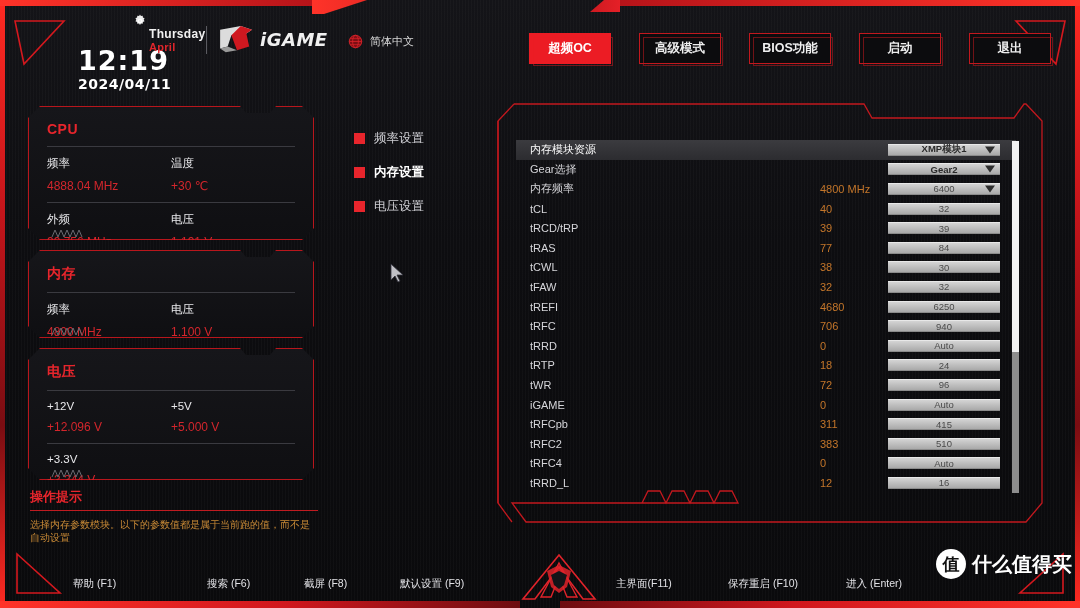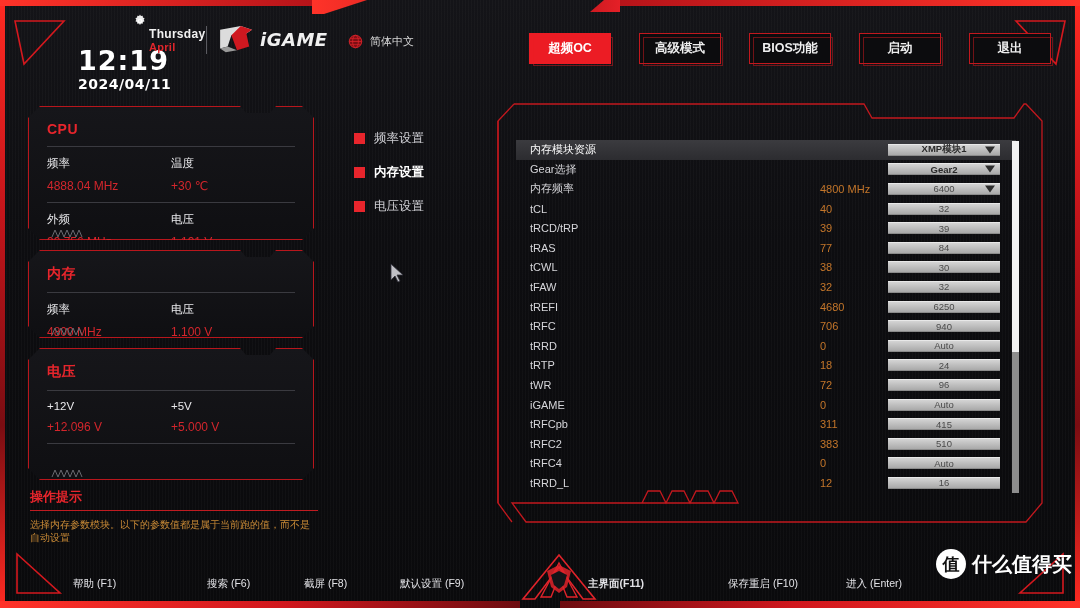--- a/index.html
+++ b/index.html
@@ -309,20 +309,24 @@
           <div class="kv-label">+12V</div>
           <div class="kv-val">+12.096 V</div>
         </div>
         <div class="kv">
           <div class="kv-label">+5V</div>
           <div class="kv-val">+5.000 V</div>
         </div>
       </div>
       <div class="card-hr"></div>
       <div class="kv-row">
+        <div class="kv">
+          <div class="kv-label">+3.3V</div>
+          <div class="kv-val">+3.344 V</div>
+        </div>
         <div class="kv"></div>
       </div>
     </div>
     <svg class="card-squig" viewBox="0 0 34 9">
       <path d="M1 8 L4 1 L7 8 L10 1 L13 8 L16 1 L19 8 L22 1 L25 8 L28 1 L31 8" fill="none" stroke="#6a6a70" stroke-width="1"></path>
     </svg>
   </div>
 
   <div class="tips">
     <div class="tips-title">操作提示</div>
@@ -500,18 +504,18 @@
       <path d="M48 22 L56 18 L64 22 L61 32 L56 36 L51 32 Z" fill="#141418"></path>
     </svg>
     <div class="wm">
       <div class="wm-circle">值</div>
       <div class="wm-text">什么值得买</div>
     </div>
   <div class="fk" style="left: 73px; top: 12px;">帮助 (F1)</div>
       <div class="fk" style="left: 207px; top: 12px;">搜索 (F6)</div>
       <div class="fk" style="left: 304px; top: 12px;">截屏 (F8)</div>
       <div class="fk" style="left: 400px; top: 12px;">默认设置 (F9)</div>
-      <div class="fk" style="left: 588px; top: 12px; font-weight: bold;">主界面(F11)</div>
+      <div class="fk" style="left: 616px; top: 12px;">主界面(F11)</div>
       <div class="fk" style="left: 728px; top: 12px;">保存重启 (F10)</div>
       <div class="fk" style="left: 846px; top: 12px;">进入 (Enter)</div>
     </div>
 
 </div>
 
 </body></html>

